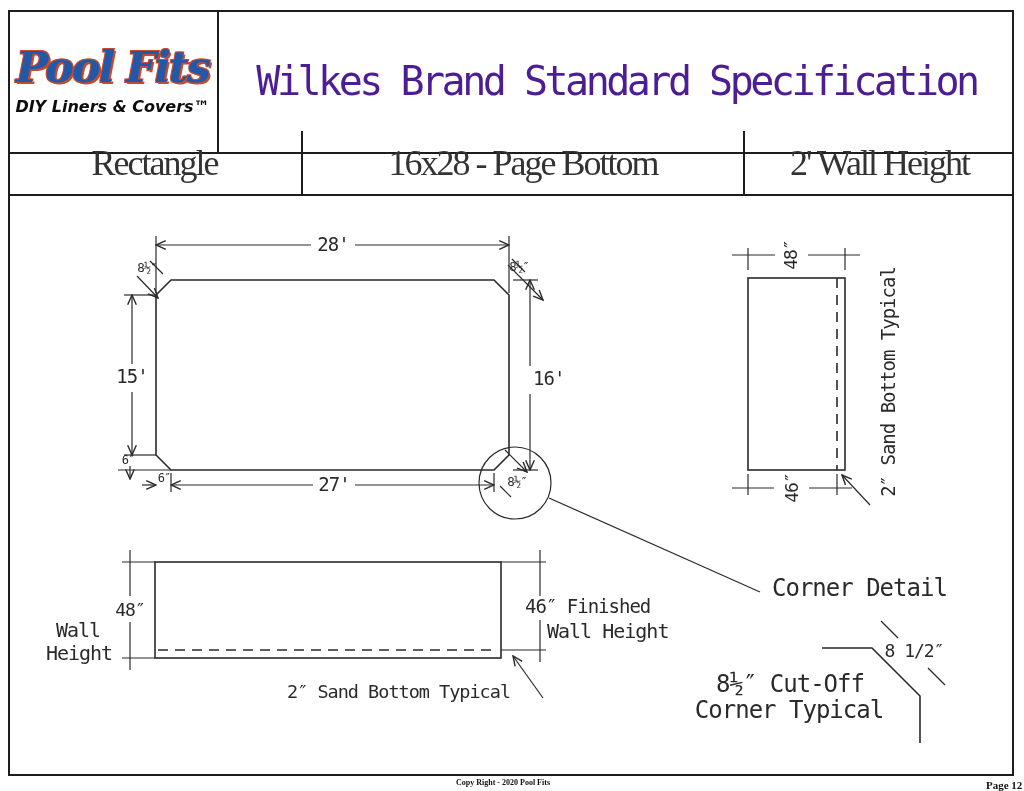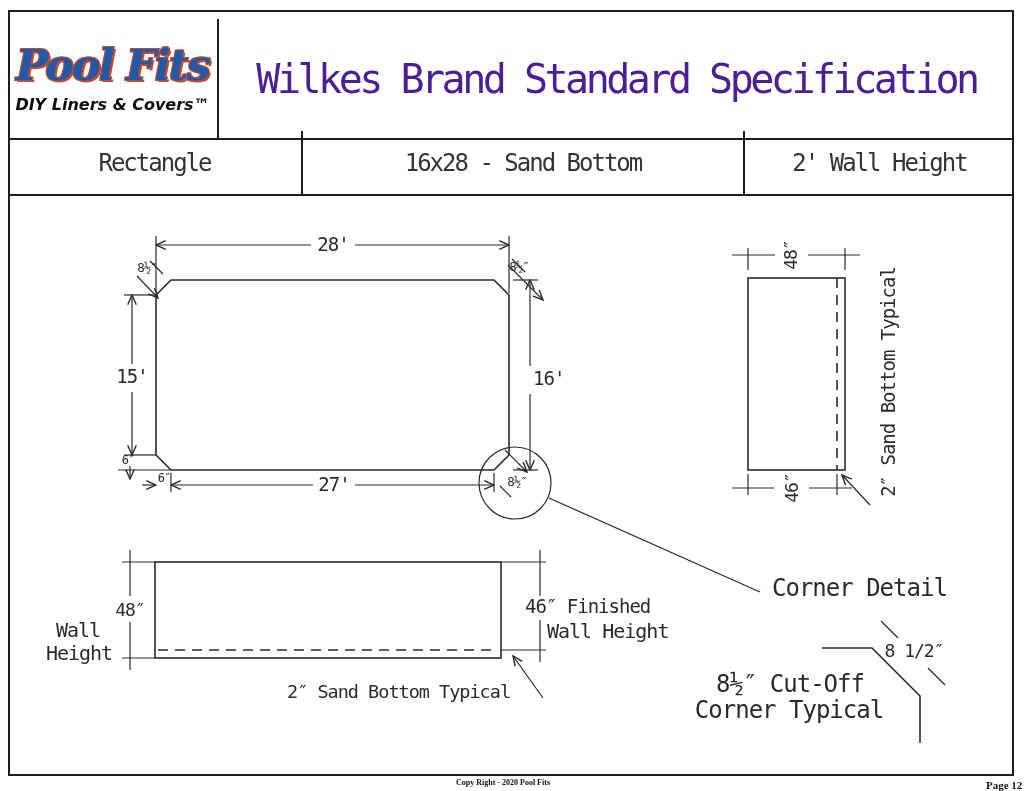--- a/index.html
+++ b/index.html
@@ -1,32 +1,32 @@
 <!DOCTYPE html>
 <html><head>
 <meta charset="utf-8">
 <style>
   html,body{margin:0;padding:0;background:#fff;}
   #sheet{position:relative;width:1024px;height:791px;background:#fff;overflow:hidden;
          font-family:"DejaVu Sans Mono", monospace;color:#2a2a2a;}
   
   .border-box{position:absolute;left:8px;top:10px;width:1006px;height:766px;border:2px solid #1d1d1d;box-sizing:border-box;}
-  .row1{position:absolute;left:8px;top:19px;width:1006px;height:121px;box-sizing:border-box;display:flex;border-radius:32px;}
+  .row1{position:absolute;left:8px;top:10px;width:1006px;height:144px;box-sizing:border-box;display:flex;border-radius:32px;}
   .logo-cell{width:211px;height:100%;border-right:2px solid #1d1d1d;border-bottom:2px solid #1d1d1d;box-sizing:border-box;
              display:flex;flex-direction:column;align-items:center;justify-content:center;}
   .title-cell{flex:1;height:100%;border-bottom:2px solid #1d1d1d;box-sizing:border-box;
               display:flex;align-items:center;justify-content:center;}
   .logo-script{font-family:"DejaVu Serif", serif;font-style:italic;font-weight:bold;font-size:43px;line-height:1;
                color:#2158aa;letter-spacing:-2px;
                text-shadow:-1px -1px 0 #c24b2e, 1px -1px 0 #c24b2e, -1px 1px 0 #c24b2e, 2px 2px 0 #c24b2e;}
   .logo-tagline{font-family:"DejaVu Sans", sans-serif;font-weight:bold;font-style:italic;font-size:16px;color:#0c0c0c;margin-top:8px;letter-spacing:0;}
   .page-title{font-size:40px;letter-spacing:-3.5px;font-weight:400;color:#4c1d95;white-space:nowrap;}
   .row2{position:absolute;left:8px;top:131px;width:1006px;height:65px;box-sizing:border-box;display:flex;}
   .r2cell{height:100%;border-bottom:2px solid #1d1d1d;box-sizing:border-box;display:flex;align-items:center;justify-content:center;
-          font-size:24px;letter-spacing:-2px;color:#333;white-space:nowrap;}
+          font-size:36px;letter-spacing:-2px;color:#333;white-space:nowrap;font-family:Liberation Serif, serif;}
   .r2a{width:295px;border-right:2px solid #1d1d1d;}
   .r2b{width:442px;border-right:2px solid #1d1d1d;}
   .r2c{flex:1;}
   
   #drawing{position:absolute;left:8px;top:196px;width:1006px;height:581px;}
   svg text{font-family:"DejaVu Sans Mono", monospace;fill:#2a2a2a;letter-spacing:-1px;}
   .ln{stroke:#2a2a2a;stroke-width:1.6;fill:none;}
   .thin{stroke:#2a2a2a;stroke-width:1.2;fill:none;}
   .dash{stroke:#2a2a2a;stroke-width:1.6;fill:none;stroke-dasharray:10 7;}
   
@@ -46,21 +46,21 @@
       <div class="logo-script">Pool Fits</div>
       <div class="logo-tagline">DIY Liners &amp; Covers™</div>
     </div>
     <div class="title-cell">
       <div class="page-title">Wilkes Brand Standard Specification</div>
     </div>
   </div>
 
   <div class="row2">
     <div class="r2cell r2a">Rectangle</div>
-    <div class="r2cell r2b">16x28 - Sand Bottom</div>
+    <div class="r2cell r2b">16x28 - Page Bottom</div>
     <div class="r2cell r2c">2' Wall Height</div>
   </div>
 
   <svg id="drawing" viewBox="0 0 1006 581">
     <defs>
       <marker id="arw" viewBox="0 0 12 12" refX="11" refY="6" markerWidth="13" markerHeight="13" orient="auto" markerUnits="userSpaceOnUse">
         <path d="M2,2 L11,6 L2,10" fill="none" stroke="#2a2a2a" stroke-width="1.3"></path>
       </marker>
     </defs>
 

